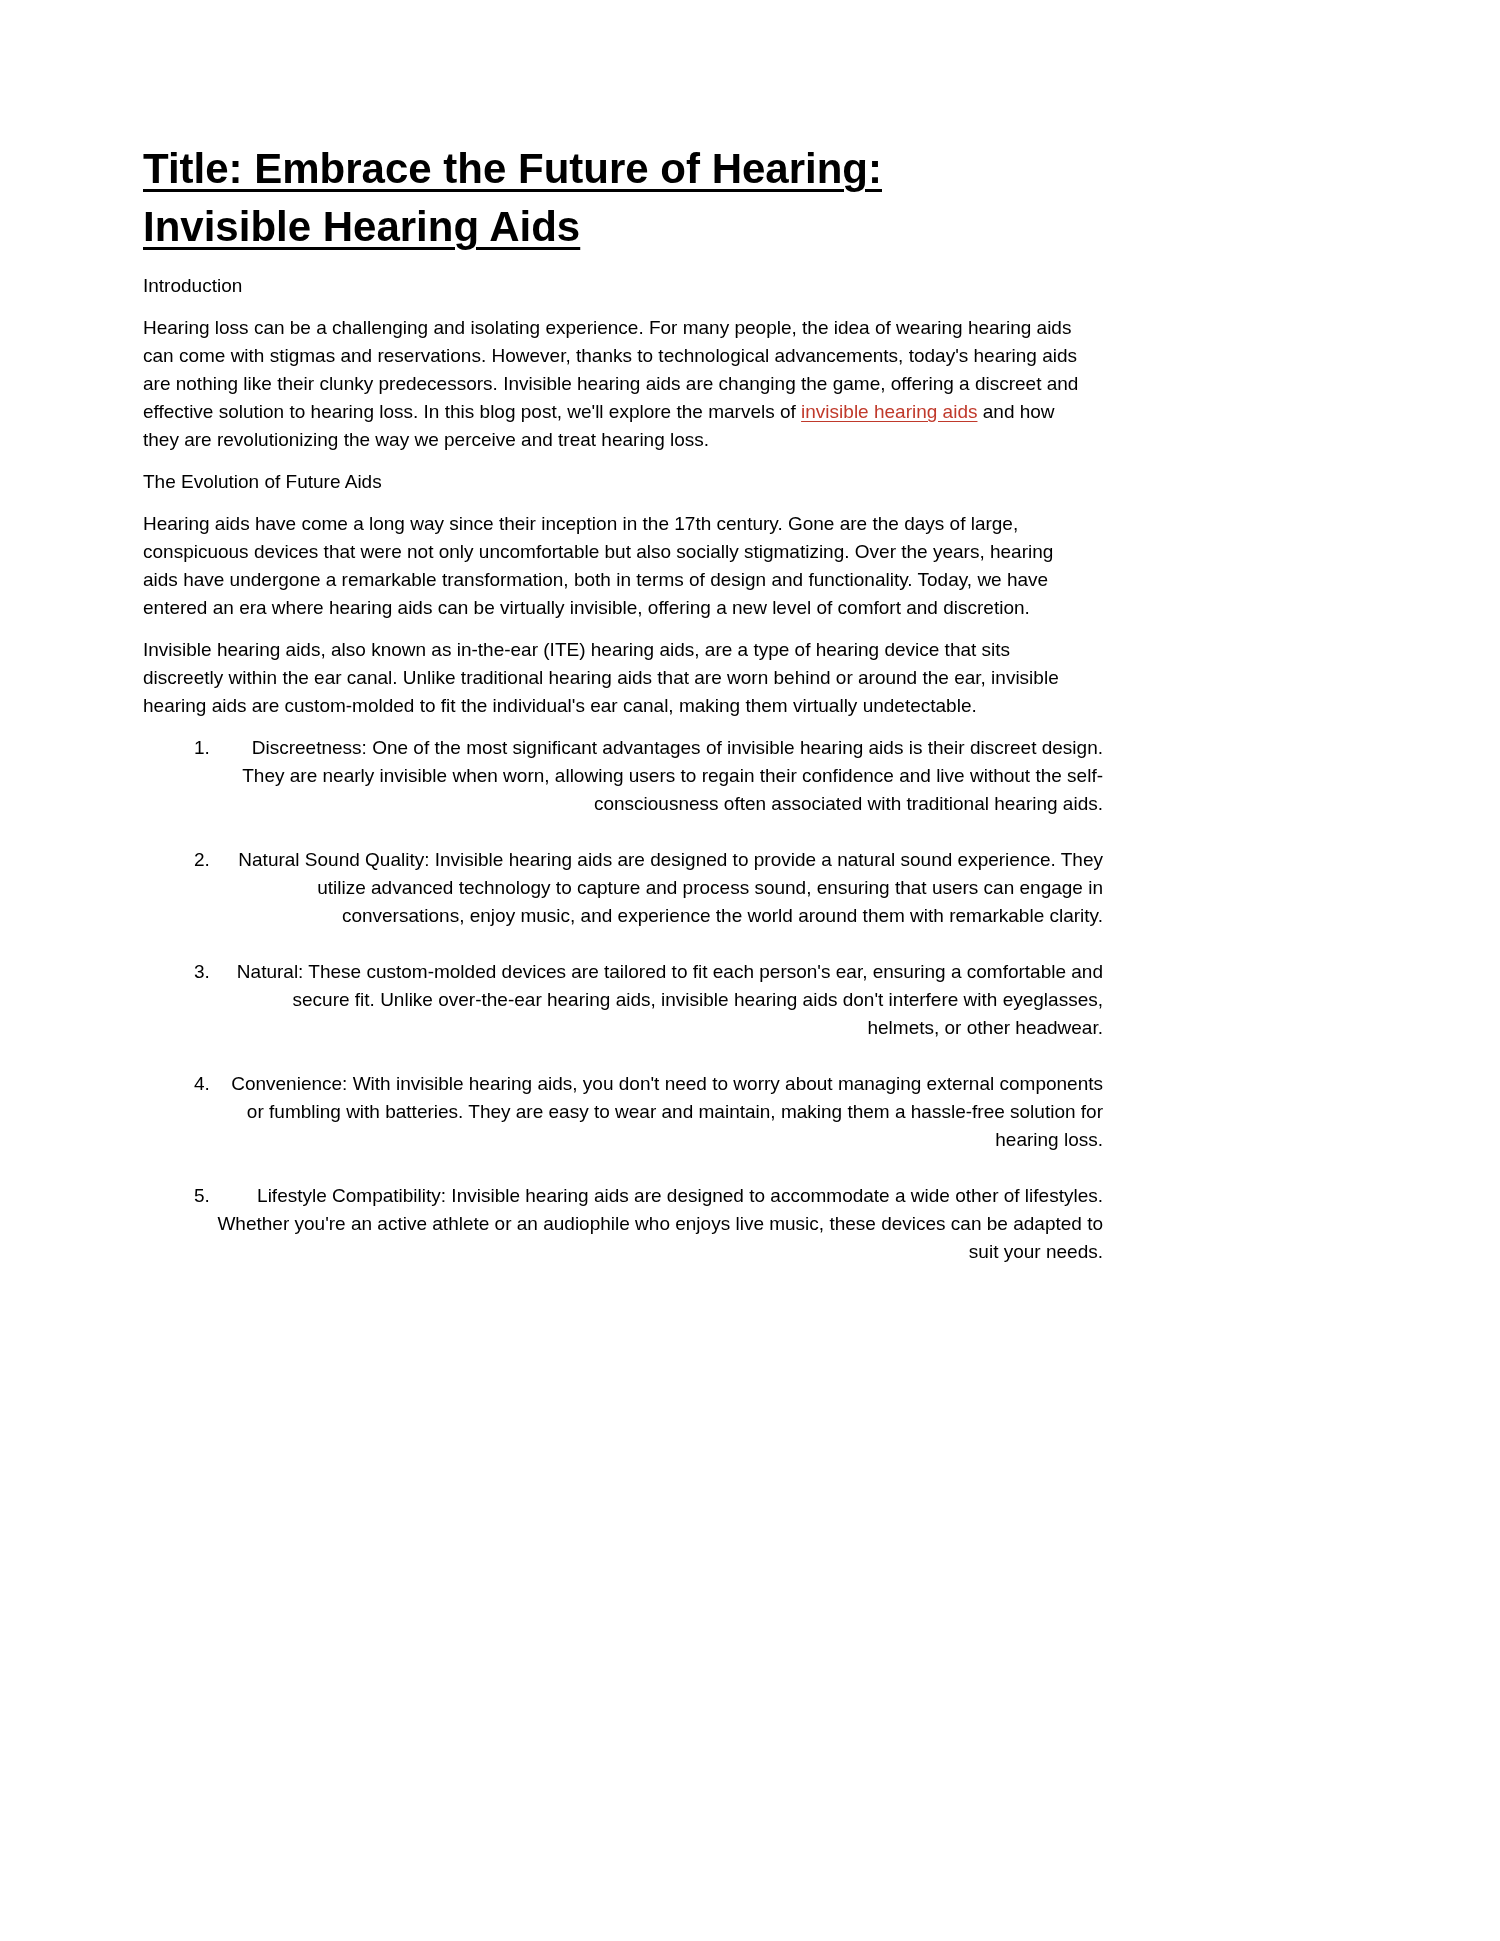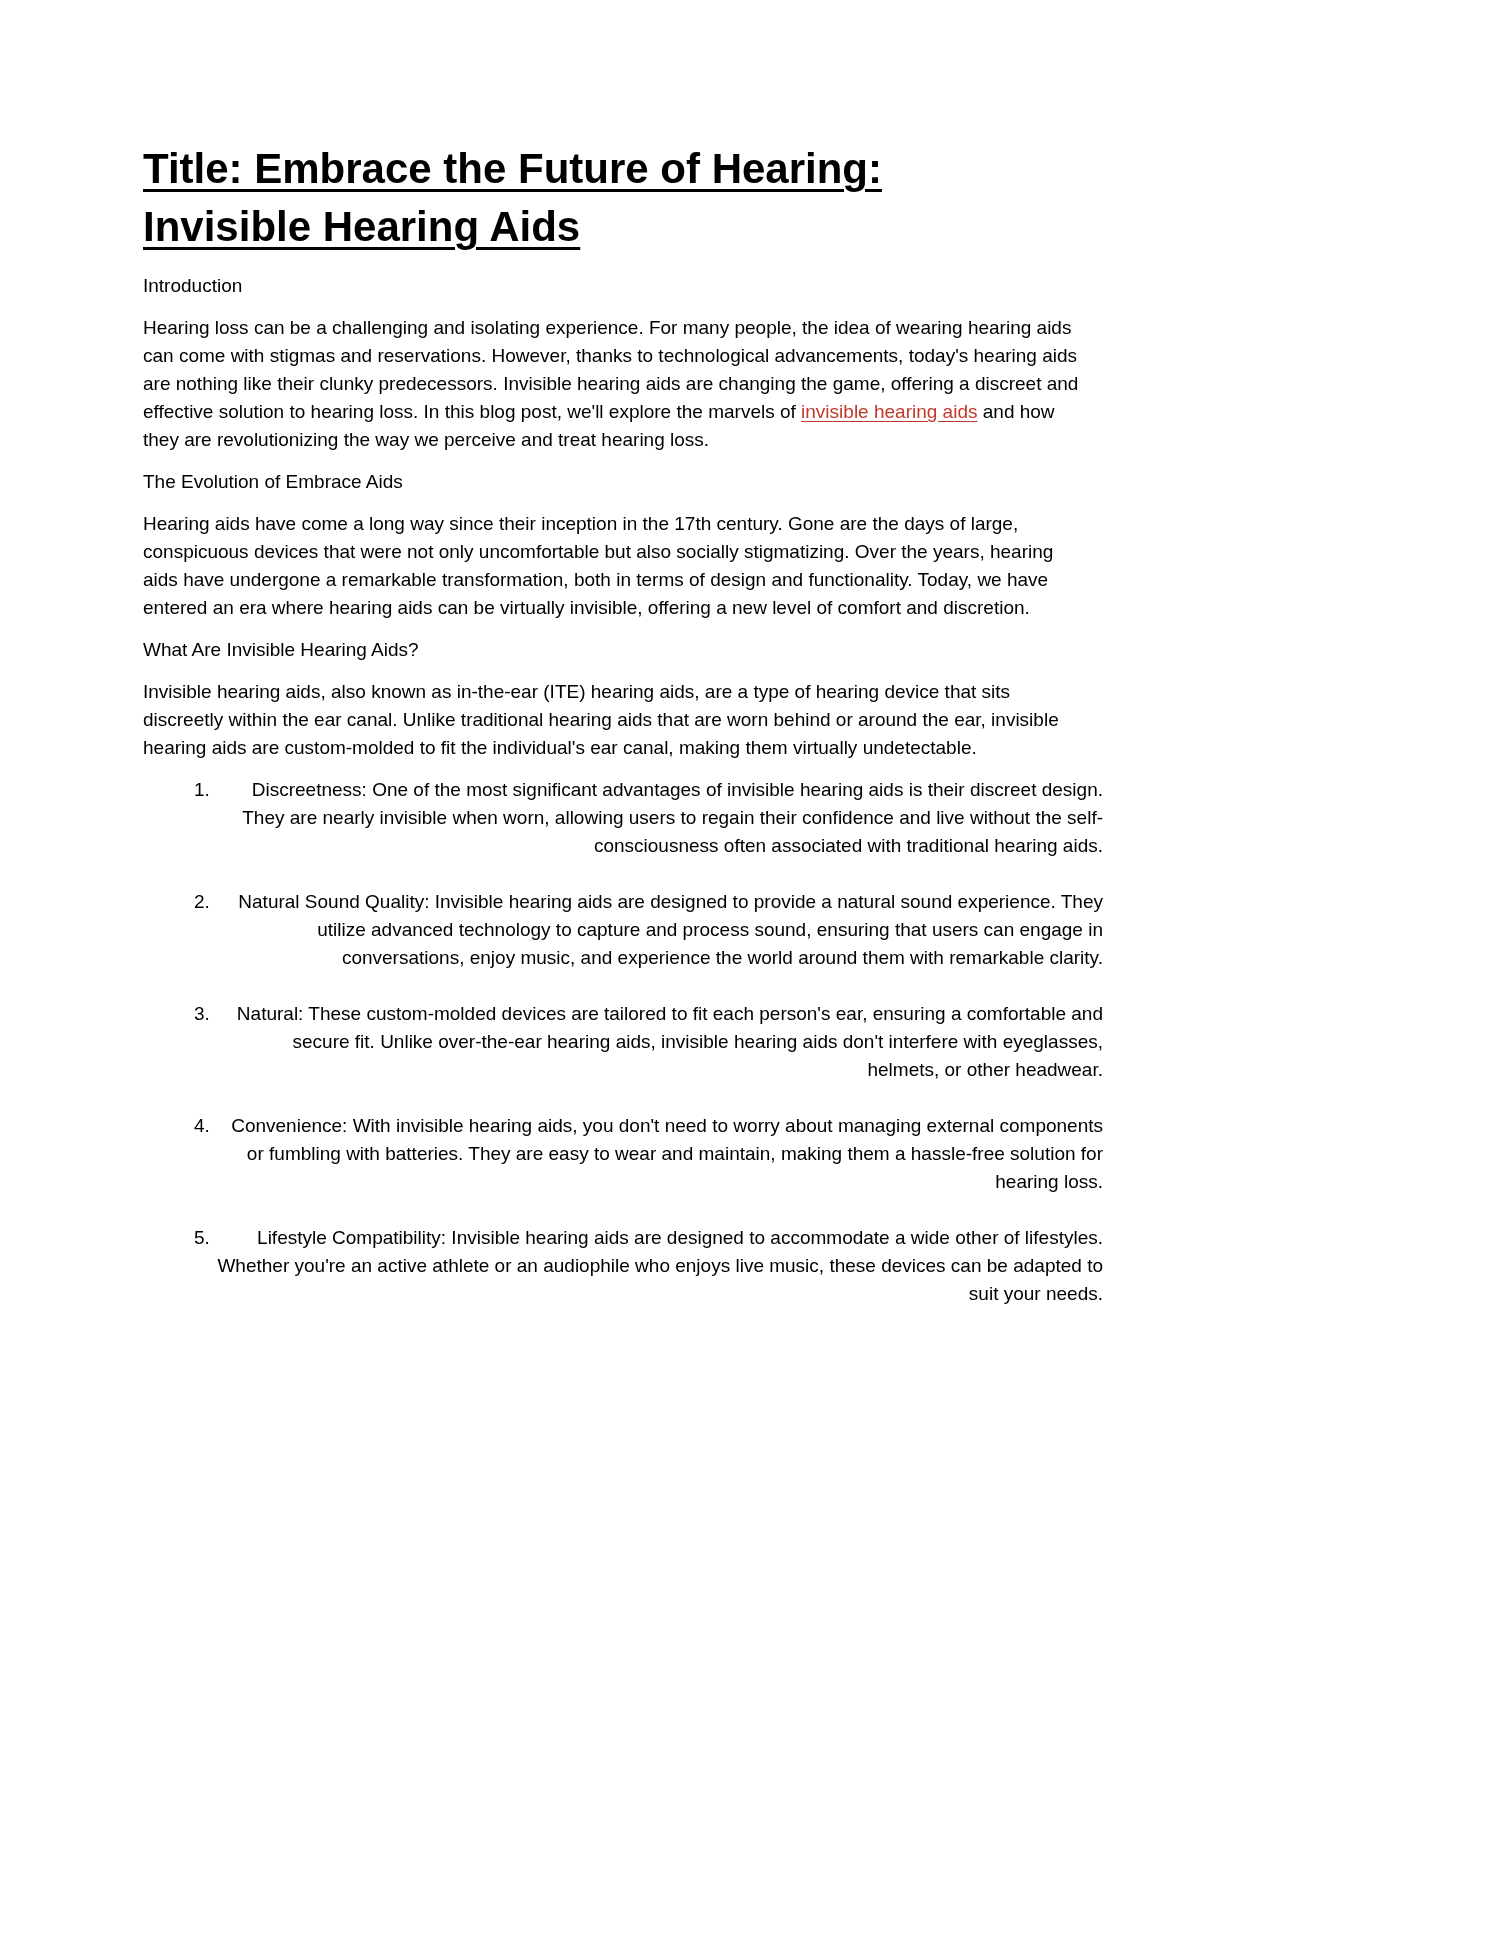--- a/index.html
+++ b/index.html
@@ -79,25 +79,24 @@
 
     <h1 class="doc-title">
       <span class="title-line">Title: Embrace the Future of Hearing:</span>
       <span class="title-line">Invisible Hearing Aids</span>
     </h1>
 
     <p class="section-heading" style="margin-top:0;">Introduction</p>
 
     <p class="body-text"><span>Hearing loss can be a challenging and isolating experience. For many people, the idea of wearing hearing aids can come with stigmas and reservations. However, thanks to technological advancements, today's hearing aids are nothing like their clunky predecessors. Invisible hearing aids are changing the game, offering a discreet and effective solution to hearing loss. In this blog post, we'll explore the marvels of </span><a class="inline-link">invisible hearing aids</a><span> and how they are revolutionizing the way we perceive and treat hearing loss.</span></p>
 
-    <p class="section-heading">The Evolution of Embrace Aids</p>
+    <p class="section-heading">The Evolution of Future Aids</p>
 
     <p class="body-text">Hearing aids have come a long way since their inception in the 17th century. Gone are the days of large, conspicuous devices that were not only uncomfortable but also socially stigmatizing. Over the years, hearing aids have undergone a remarkable transformation, both in terms of design and functionality. Today, we have entered an era where hearing aids can be virtually invisible, offering a new level of comfort and discretion.</p>
 
-    <p class="section-heading">What Are Invisible Hearing Aids?</p>
 
     <p class="body-text">Invisible hearing aids, also known as in-the-ear (ITE) hearing aids, are a type of hearing device that sits discreetly within the ear canal. Unlike traditional hearing aids that are worn behind or around the ear, invisible hearing aids are custom-molded to fit the individual's ear canal, making them virtually undetectable.</p>
 
 
     <ol class="advantages-list">
       <li>Discreetness: One of the most significant advantages of invisible hearing aids is their discreet design. They are nearly invisible when worn, allowing users to regain their confidence and live without the self-consciousness often associated with traditional hearing aids.</li>
       <li>Natural Sound Quality: Invisible hearing aids are designed to provide a natural sound experience. They utilize advanced technology to capture and process sound, ensuring that users can engage in conversations, enjoy music, and experience the world around them with remarkable clarity.</li>
       <li>Natural: These custom-molded devices are tailored to fit each person's ear, ensuring a comfortable and secure fit. Unlike over-the-ear hearing aids, invisible hearing aids don't interfere with eyeglasses, helmets, or other headwear.</li>
       <li>Convenience: With invisible hearing aids, you don't need to worry about managing external components or fumbling with batteries. They are easy to wear and maintain, making them a hassle-free solution for hearing loss.</li>
       <li>Lifestyle Compatibility: Invisible hearing aids are designed to accommodate a wide other of lifestyles. Whether you're an active athlete or an audiophile who enjoys live music, these devices can be adapted to suit your needs.</li>

